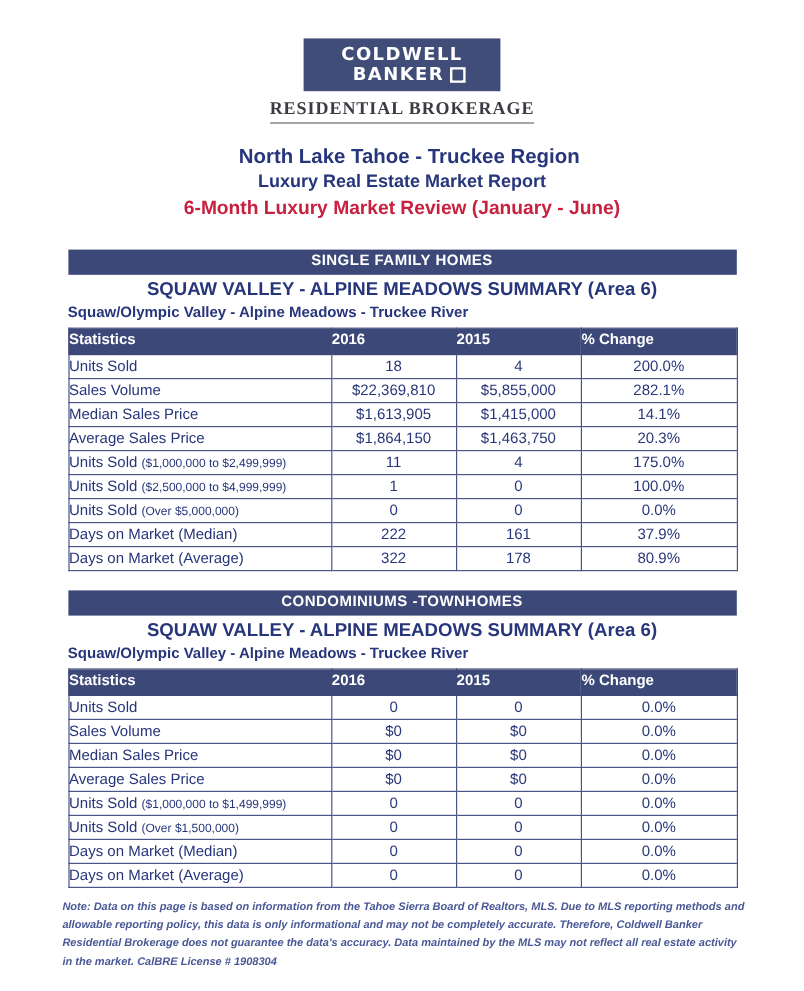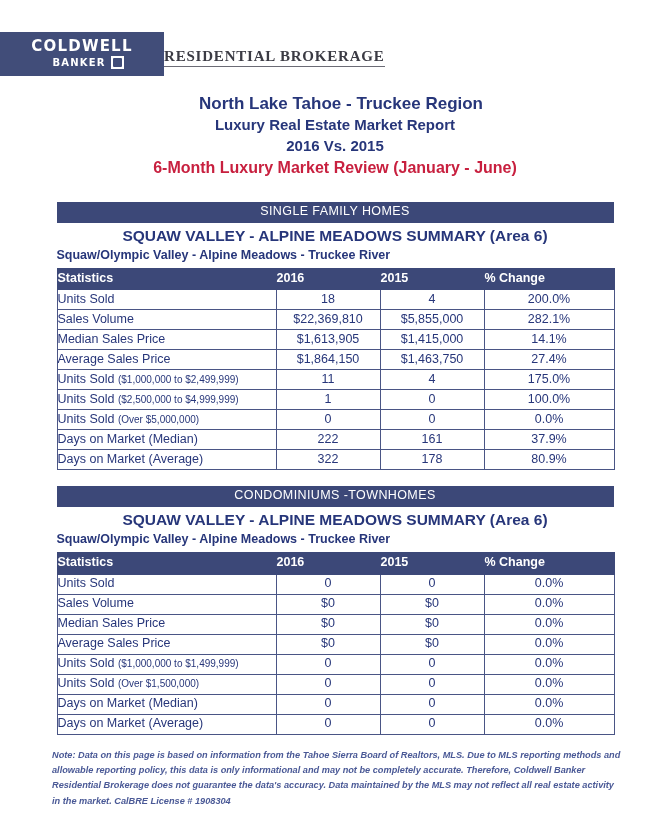--- a/index.html
+++ b/index.html
@@ -19,20 +19,21 @@
     width: 670px;
     height: 826px;
     position: relative;
     box-sizing: border-box;
   }
 
   
   .logo-block {
     padding-top: 32px;
     display: flex;
+    flex-direction: column;
     align-items: center;
   }
   .logo-box {
     width: 164px;
     height: 44px;
     background: #414d79;
     display: flex;
     align-items: center;
     justify-content: center;
     flex-direction: column;
@@ -43,21 +44,21 @@
     font-family: "DejaVu Sans", sans-serif;
     font-weight: bold;
     letter-spacing: 1.2px;
     line-height: 1;
   }
   .logo-line1 {
     font-size: 15px;
     margin-bottom: 2px;
   }
   .logo-line2 {
-    font-size: 10px;
+    font-size: 15px;
     display: flex;
     align-items: center;
     gap: 5px;
     margin-left: 12px;
   }
   .logo-emblem {
     display: inline-block;
     width: 13px;
     height: 13px;
     background: #ffffff;
@@ -120,21 +121,21 @@
     margin: 0 auto;
   }
   .section-1 { margin-top: 22px; }
   .section-2 { margin-top: 16px; }
 
   .cat-bar {
     background: #3c4878;
     color: #ffffff;
     text-align: center;
     font-size: 12.5px;
-    font-weight: normal;
+    font-weight: bold;
     letter-spacing: 0.4px;
     padding: 3px 0 4px 0;
     line-height: 1.1;
   }
   .sec-title {
     text-align: center;
     font-size: 15.5px;
     font-weight: bold;
     color: #27367a;
     margin-top: 4px;
@@ -215,21 +216,20 @@
         <span>BANKER</span>
         <span class="logo-emblem"></span>
       </div>
     </div>
     <div class="logo-sub">RESIDENTIAL BROKERAGE</div>
   </div>
 
   <div class="titles">
     <div class="title-main">North Lake Tahoe - Truckee Region</div>
     <div class="title-sub">Luxury Real Estate Market Report</div>
-    <div class="title-years">2016 Vs. 2015</div>
     <div class="title-review">6-Month Luxury Market Review (January - June)</div>
   </div>
 
   <div class="section section-1">
     <div class="cat-bar">SINGLE FAMILY HOMES</div>
     <div class="sec-title">SQUAW VALLEY - ALPINE MEADOWS SUMMARY (Area 6)</div>
     <div class="sec-subtitle">Squaw/Olympic Valley - Alpine Meadows - Truckee River</div>
     <table class="data">
       <colgroup>
         <col class="c-stat">
@@ -261,21 +261,21 @@
         <tr>
           <td class="lbl"><span>Median Sales Price</span><span class="range"></span></td>
           <td class="val">$1,613,905</td>
           <td class="val">$1,415,000</td>
           <td class="val">14.1%</td>
         </tr>
         <tr>
           <td class="lbl"><span>Average Sales Price</span><span class="range"></span></td>
           <td class="val">$1,864,150</td>
           <td class="val">$1,463,750</td>
-          <td class="val">27.4%</td>
+          <td class="val">20.3%</td>
         </tr>
         <tr>
           <td class="lbl"><span>Units Sold </span><span class="range">($1,000,000 to $2,499,999)</span></td>
           <td class="val">11</td>
           <td class="val">4</td>
           <td class="val">175.0%</td>
         </tr>
         <tr>
           <td class="lbl"><span>Units Sold </span><span class="range">($2,500,000 to $4,999,999)</span></td>
           <td class="val">1</td>

